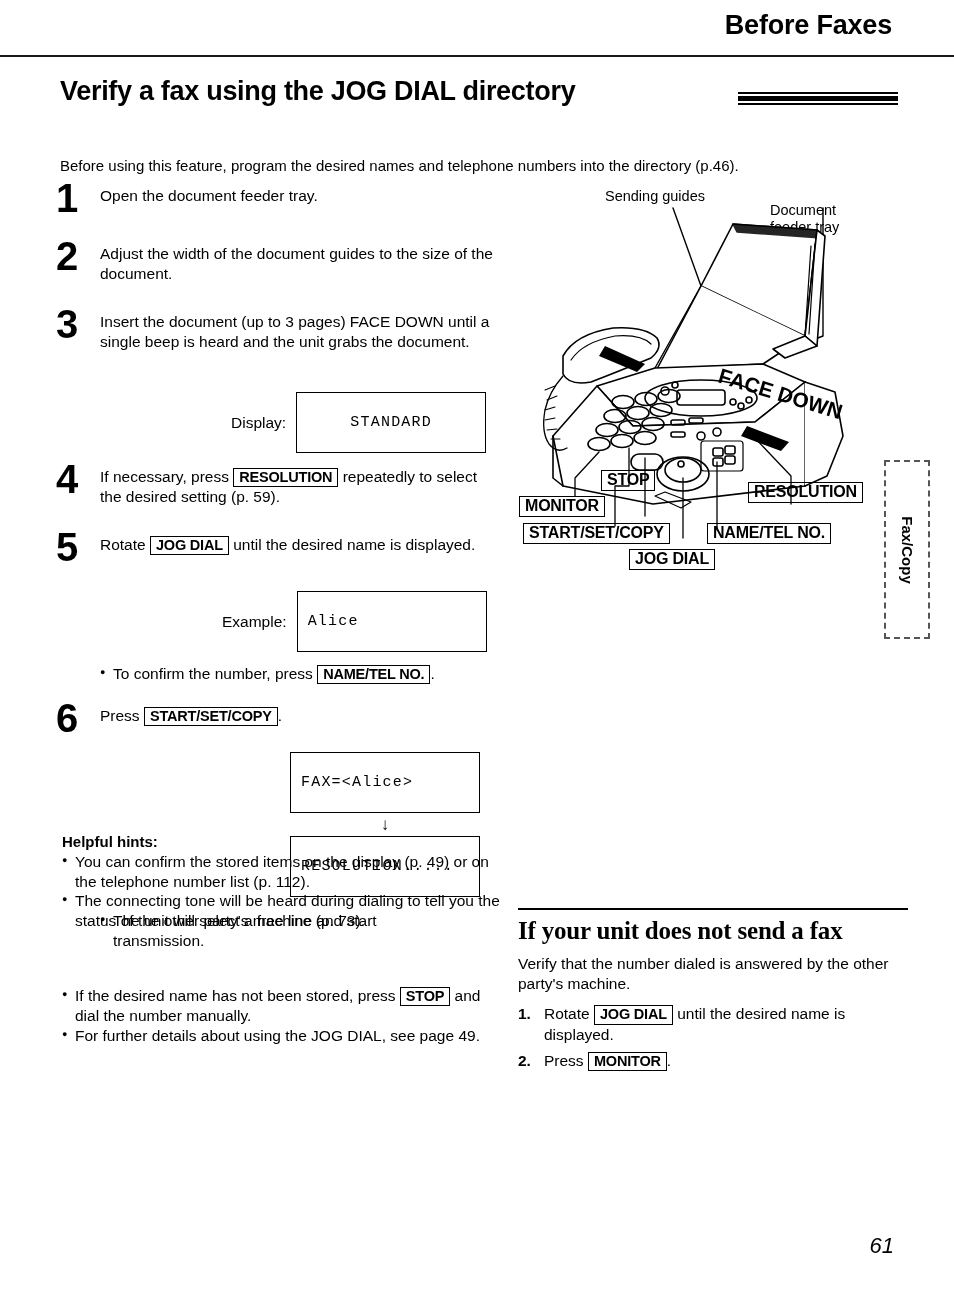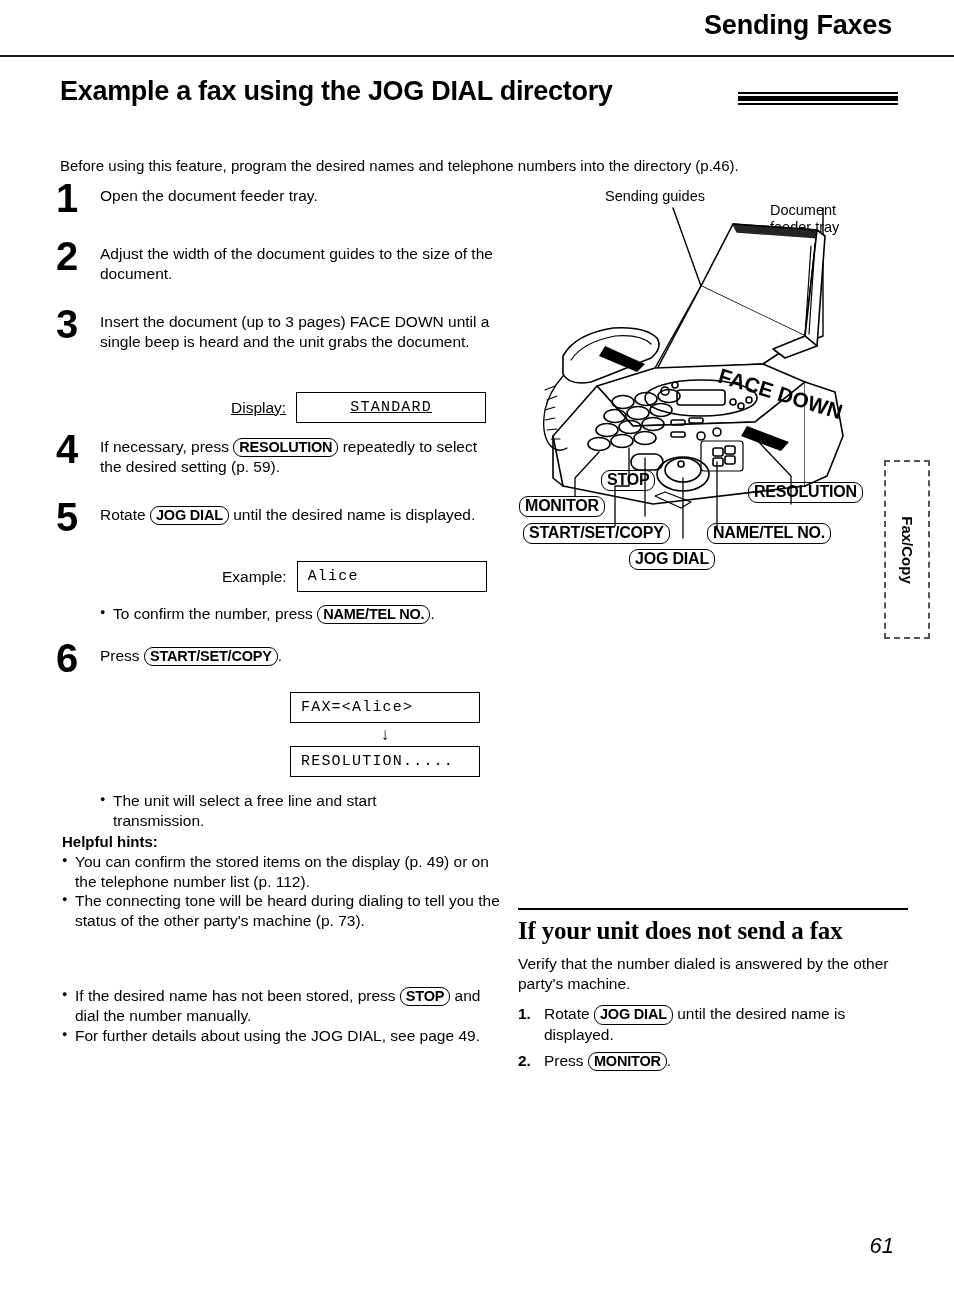--- a/index.html
+++ b/index.html
@@ -97,21 +97,21 @@
   .step .body {
     margin-left: 44px;
     font-size: 15.5px;
     line-height: 1.27;
   }
 
   
   .key {
     display: inline-block;
     border: 1.6px solid #000;
-    border-radius: 9px;
+    border-radius: 0;
     padding: 0px 5px 1px 5px;
     font-weight: bold;
     font-size: 14.5px;
     line-height: 1.12;
     white-space: nowrap;
     letter-spacing: -0.2px;
   }
 
   
   .lcd-row {
@@ -120,21 +120,21 @@
   }
   .lcd-label {
     font-size: 15.5px;
     margin-right: 10px;
   }
   .lcd {
     border: 1.8px solid #000;
     font-family: "Liberation Mono", monospace;
     font-size: 15px;
     letter-spacing: 1.2px;
-    padding: 6px 10px;
+    padding: 21px 10px;
     box-sizing: border-box;
     background: #fff;
   }
   .lcd.center { text-align: center; }
   .lcd.left   { text-align: left; }
 
   .arrow-down {
     text-align: center;
     font-size: 17px;
     line-height: 1;
@@ -256,24 +256,24 @@
     font-size: 22px;
     font-style: italic;
     font-weight: normal;
   }
 </style>
 </head>
 <body>
 
 <div id="page">
 
-  <div class="running-head">Sending Faxes</div>
+  <div class="running-head">Before Faxes</div>
   <div class="head-rule"></div>
 
-  <div class="chapter-title">Example a fax using the JOG DIAL directory</div>
+  <div class="chapter-title">Verify a fax using the JOG DIAL directory</div>
   <div class="title-deco">
     <i class="thin"></i>
       <i class="thick"></i>
       <i class="thin2"></i>
   </div>
 
   <div class="intro">Before using this feature, program the desired names and telephone numbers into the directory (p.46).</div>
 
   <div class="steps">
 
@@ -285,21 +285,21 @@
     <div class="step" style="height:68px;">
       <div class="num">2</div>
       <div class="body">Adjust the width of the document guides to the size of the document.</div>
     </div>
 
     <div class="step" style="height:76px;">
       <div class="num">3</div>
       <div class="body">Insert the document (up to 3 pages) FACE DOWN until a single beep is heard and the unit grabs the document.</div>
     </div>
 
-    <div class="lcd-row" style="margin:4px 0 14px 175px;text-decoration:underline;">
+    <div class="lcd-row" style="margin:4px 0 14px 175px;">
       <div class="lcd-label">Display:</div>
       <div class="lcd center" style="width:190px;">STANDARD</div>
     </div>
 
     <div class="step" style="height:68px;">
       <div class="num">4</div>
       <div class="body">
         <span>If necessary, press</span>
         <span class="key">RESOLUTION</span>
         <span>repeatedly to select the desired setting (p. 59).</span>

